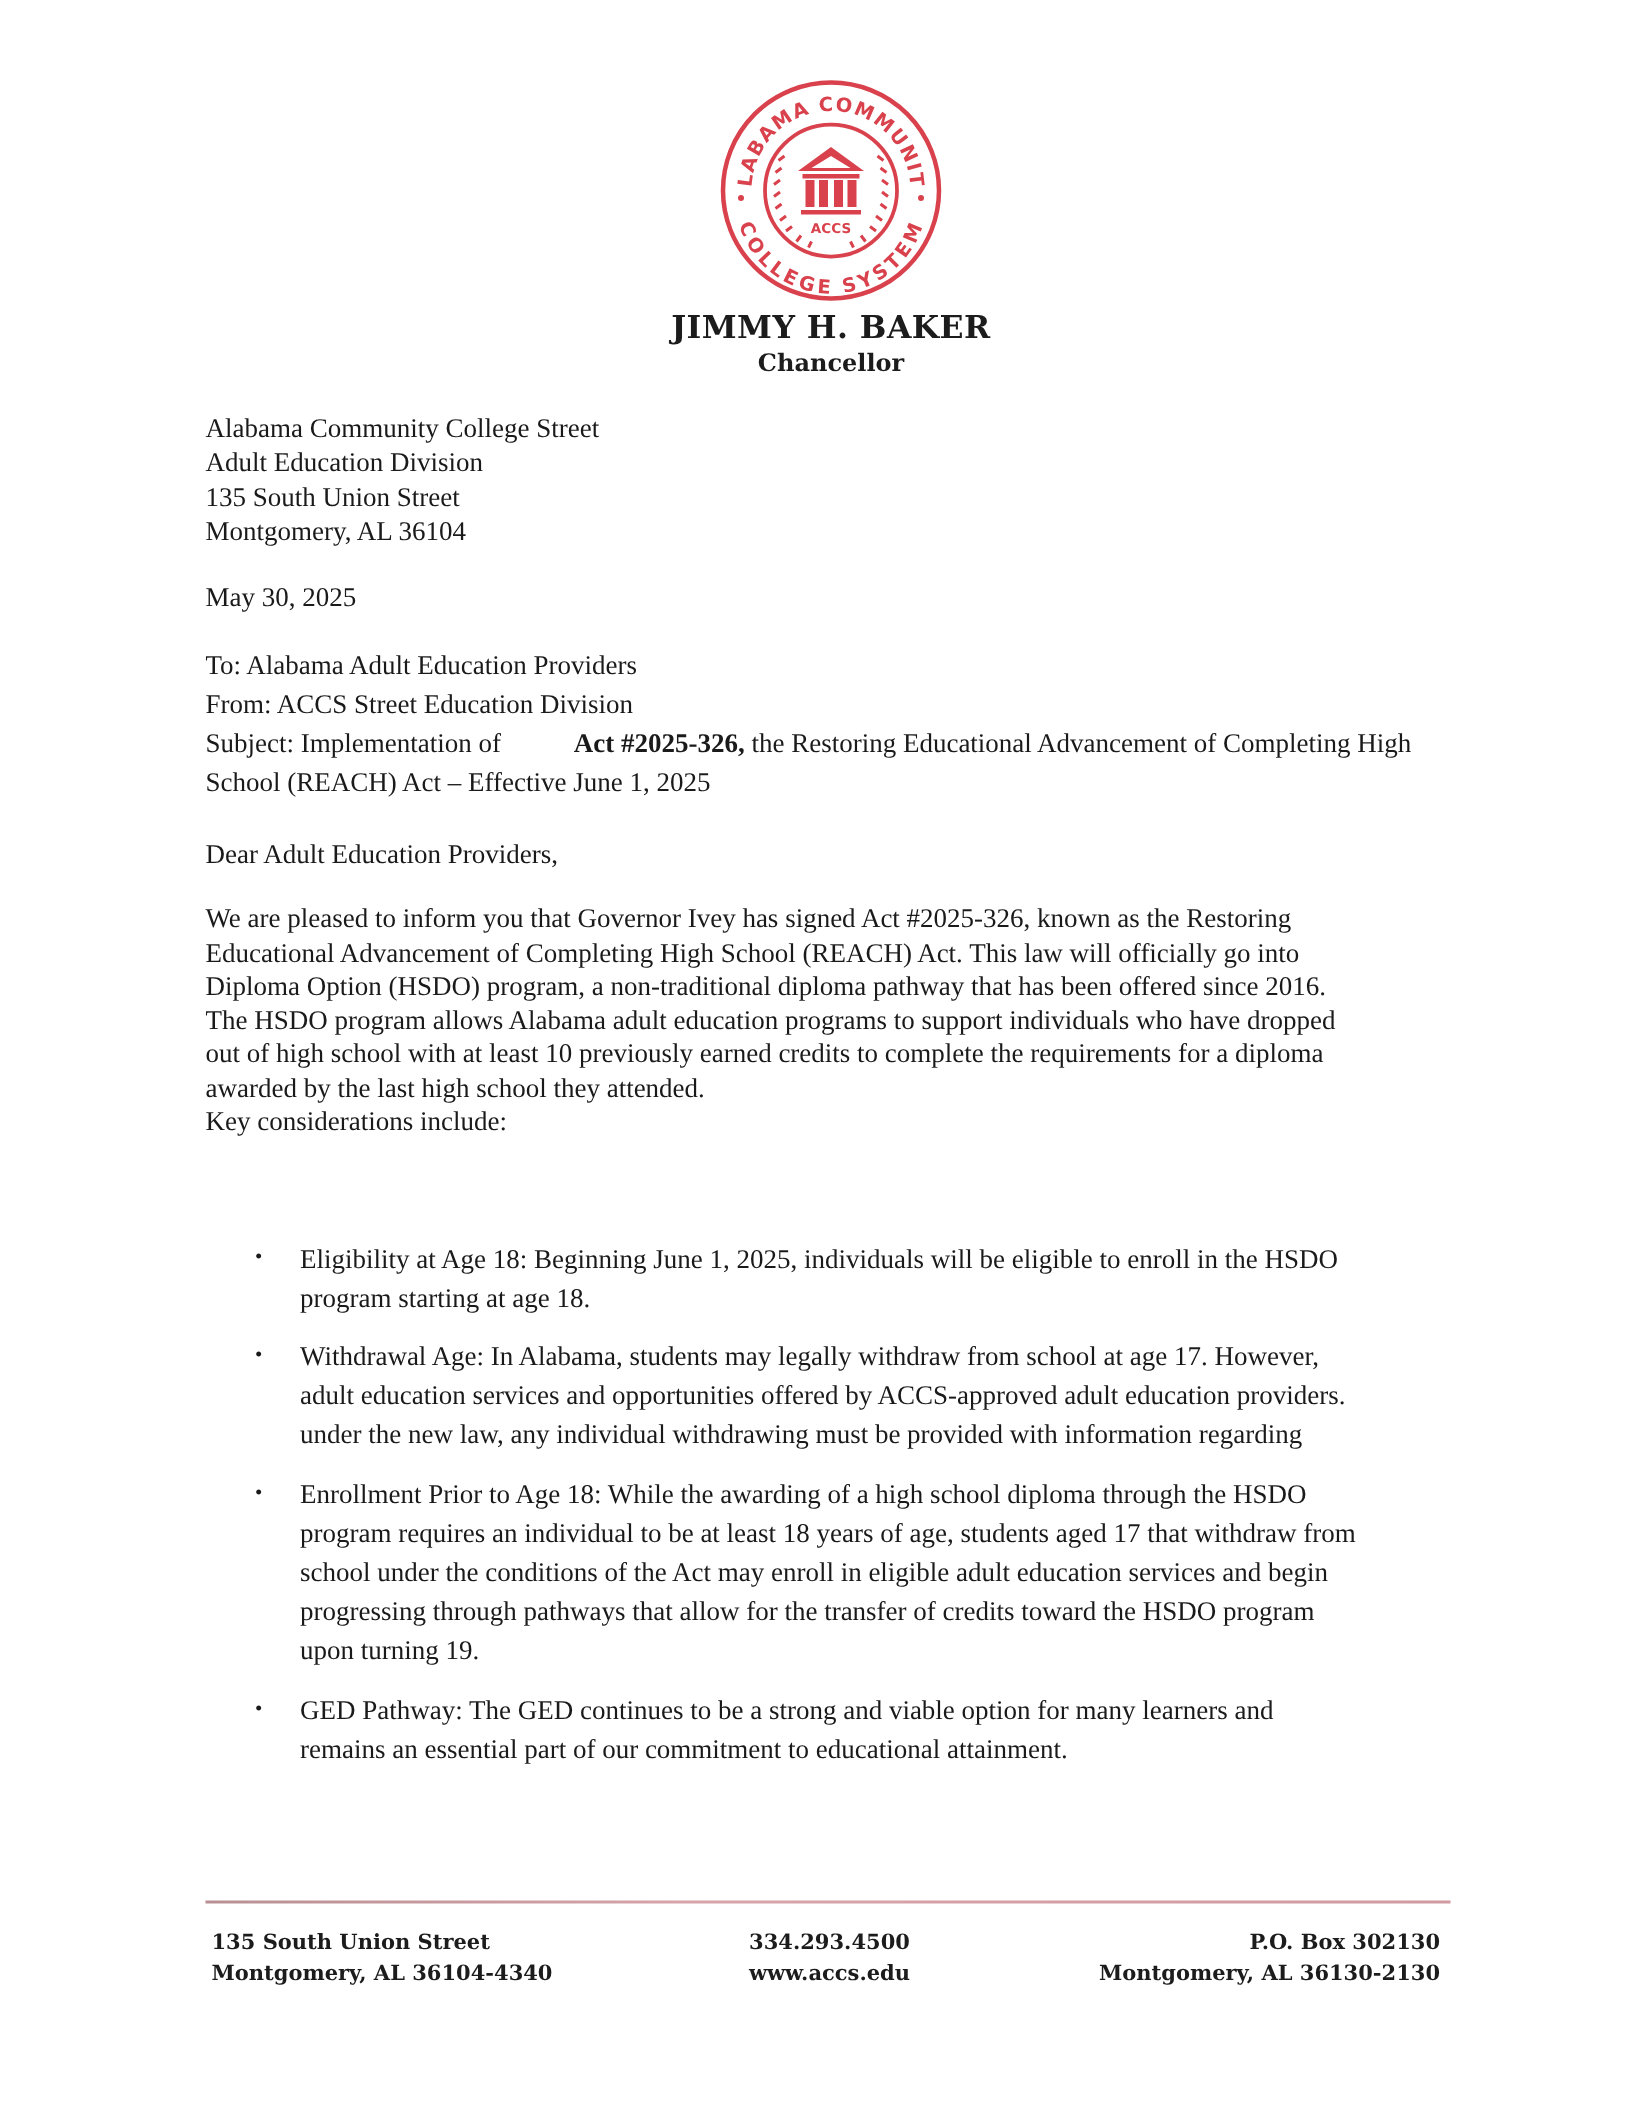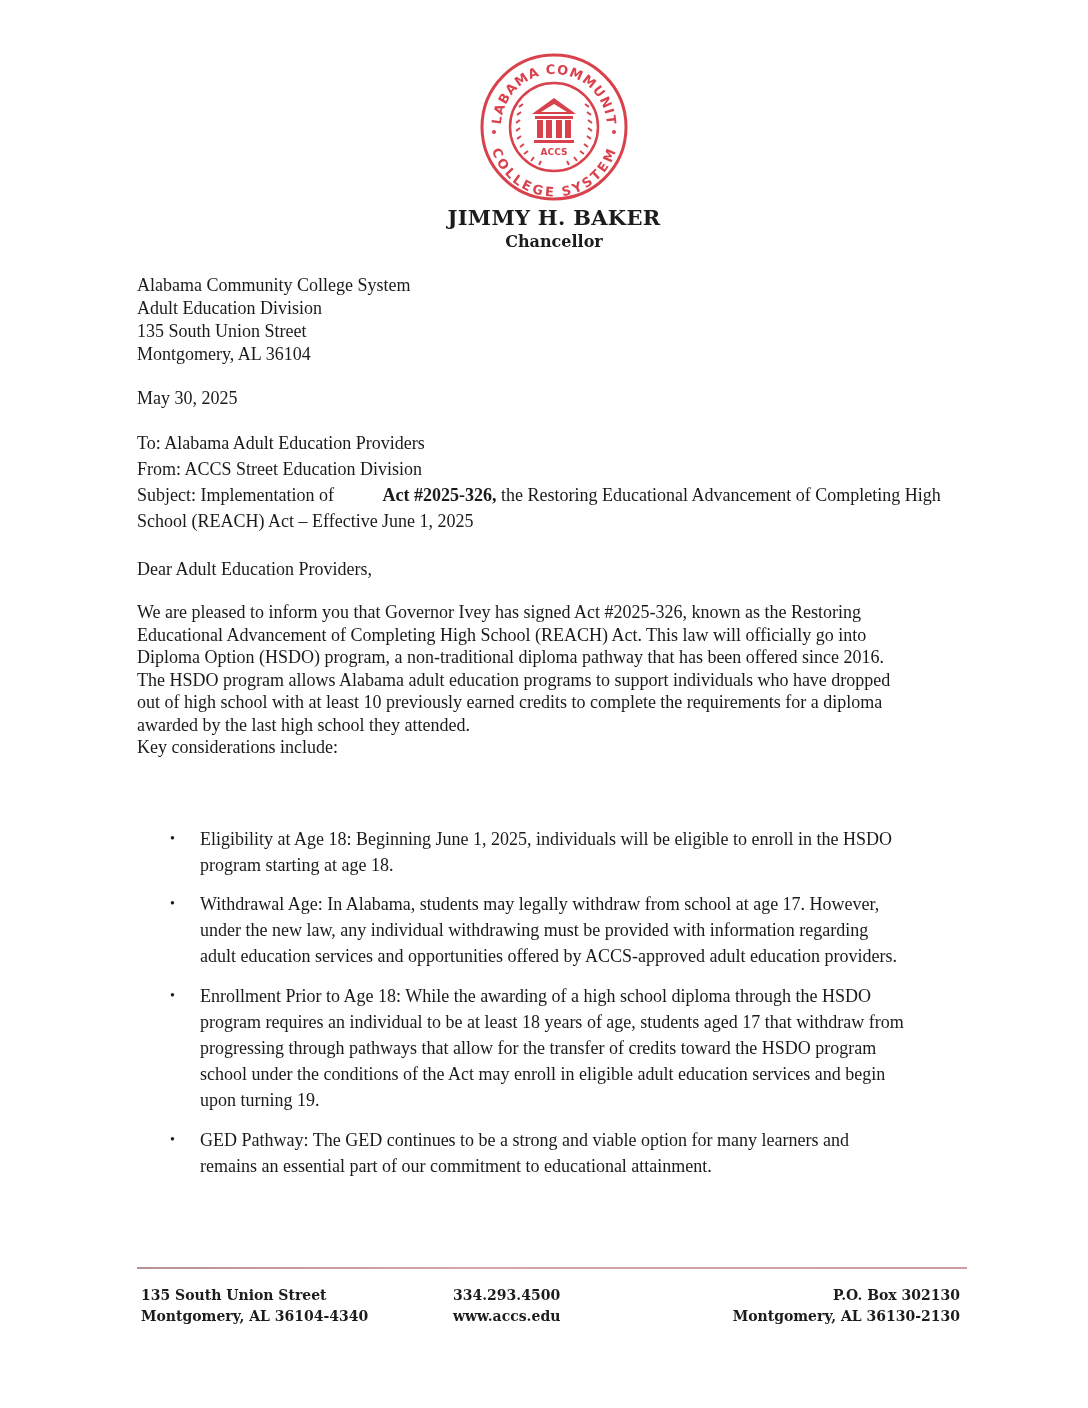--- a/index.html
+++ b/index.html
@@ -28,21 +28,21 @@
   .footer-rule {
     position: absolute; left: 137px; top: 1267px; width: 830px; height: 2px;
     background: linear-gradient(90deg, #b89094, #d7a4aa 40%, #d09aa0 100%);
   }
   .footer-col {
     position: absolute; top: 1285px; font-family: "DejaVu Serif", serif; font-weight: bold;
     font-size: 14px; line-height: 21px; color: #1c1c1c;
   }
   .footer-col span { display: block; white-space: nowrap; }
   .fl { left: 141px; text-align: left; }
-  .fc { left: 453px; width: 200px; }
+  .fc { left: 453px; width: 200px; text-align: center; }
   .fr { right: 128px; text-align: right; }
   b { font-weight: bold; margin-left: 44px; }
 </style>
 </head>
 <body>
 
 <div class="logo">
   <svg width="150" height="150" viewBox="0 0 150 150">
     <defs>
       <path id="arcTop" d="M 22 75 A 53 53 0 0 1 128 75"></path>
@@ -72,21 +72,21 @@
     <rect x="77" y="68" width="6" height="18" fill="#d9424d"></rect>
     <rect x="86" y="68" width="6" height="18" fill="#d9424d"></rect>
     <rect x="55" y="88" width="40" height="3" fill="#d9424d"></rect>
     <text x="75" y="103" text-anchor="middle" font-family="DejaVu Sans, sans-serif" font-weight="bold" font-size="9" fill="#d9424d">ACCS</text>
   </svg>
 </div>
 
 <div class="chancellor-name">JIMMY H. BAKER</div>
 <div class="chancellor-title">Chancellor</div>
 
-<div class="text" style="top:274px;">Alabama Community College System</div>
+<div class="text" style="top:274px;">Alabama Community College Street</div>
 <div class="text" style="top:297px;">Adult Education Division</div>
 <div class="text" style="top:320px;">135 South Union Street</div>
 <div class="text" style="top:343px;">Montgomery, AL 36104</div>
 
 <div class="text" style="top:387px;">May 30, 2025</div>
 
 <div class="text" style="top:432px;">To: Alabama Adult Education Providers</div>
 <div class="text" style="top:458px;">From: ACCS Street Education Division</div>
 <div class="text" style="top:484px;">
   <span>Subject: Implementation of </span><b>Act #2025-326,</b><span> the Restoring Educational Advancement of Completing High</span>
@@ -108,30 +108,30 @@
 
 <div class="bullet" style="top:826px;">
   <span class="dot">•</span>
   <span class="line">Eligibility at Age 18: Beginning June 1, 2025, individuals will be eligible to enroll in the HSDO</span>
   <span class="line">program starting at age 18.</span>
 </div>
 
 <div class="bullet" style="top:891px;">
   <span class="dot">•</span>
   <span class="line">Withdrawal Age: In Alabama, students may legally withdraw from school at age 17. However,</span>
+  <span class="line">adult education services and opportunities offered by ACCS-approved adult education providers.</span>
   <span class="line">under the new law, any individual withdrawing must be provided with information regarding</span>
-  <span class="line">adult education services and opportunities offered by ACCS-approved adult education providers.</span>
 </div>
 
 <div class="bullet" style="top:983px;">
   <span class="dot">•</span>
   <span class="line">Enrollment Prior to Age 18: While the awarding of a high school diploma through the HSDO</span>
   <span class="line">program requires an individual to be at least 18 years of age, students aged 17 that withdraw from</span>
+  <span class="line">school under the conditions of the Act may enroll in eligible adult education services and begin</span>
   <span class="line">progressing through pathways that allow for the transfer of credits toward the HSDO program</span>
-  <span class="line">school under the conditions of the Act may enroll in eligible adult education services and begin</span>
   <span class="line">upon turning 19.</span>
 </div>
 
 <div class="bullet" style="top:1127px;">
   <span class="dot">•</span>
   <span class="line">GED Pathway: The GED continues to be a strong and viable option for many learners and</span>
   <span class="line">remains an essential part of our commitment to educational attainment.</span>
 </div>
 
 <div class="footer-rule"></div>

